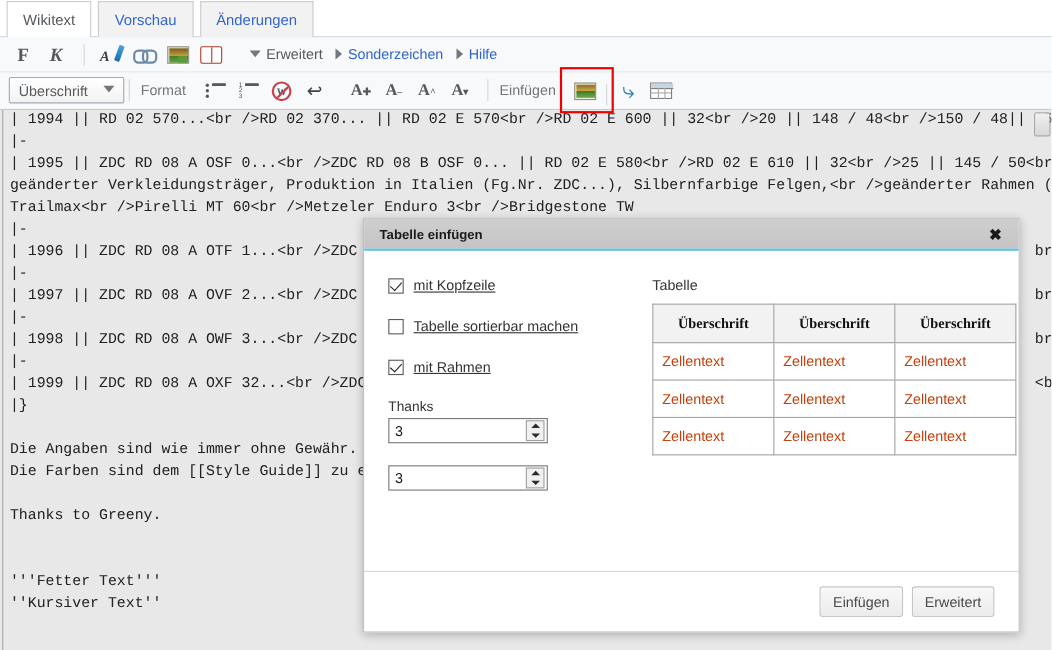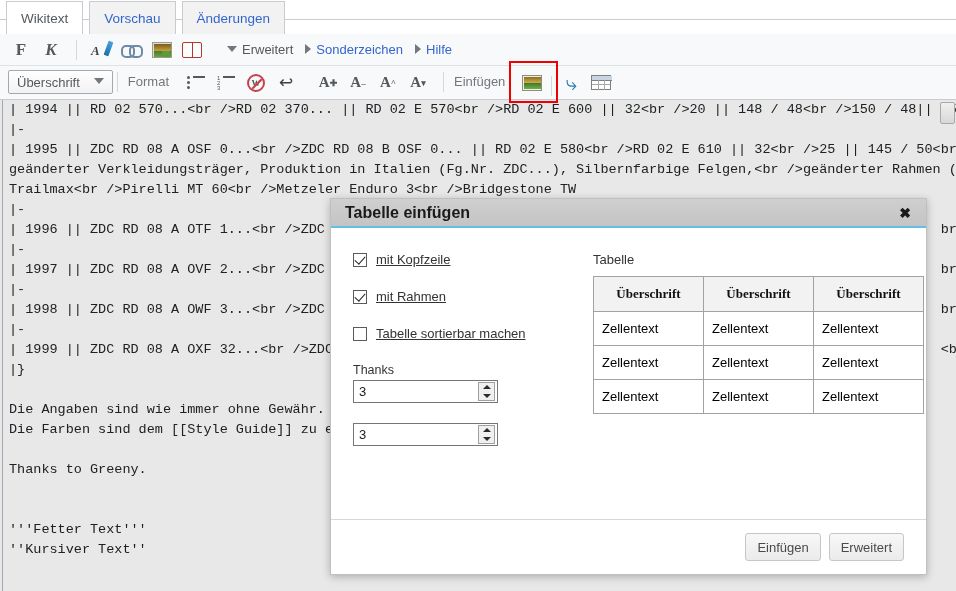--- a/index.html
+++ b/index.html
@@ -11,21 +11,21 @@
     font-family: "Liberation Sans", sans-serif;
   }
   #root {
     position: relative;
     width: 956px; height: 591px;
     background: #ffffff;
   }
 
   
   .tabstrip {
-    position: absolute; left: 0; top: 0; width: 956px; height: 20px;
+    position: absolute; left: 0; top: 0; width: 956px; height: 34px;
     background: #ffffff;
     border-bottom: 1px solid #c8ccd1;
   }
   .tab {
     position: relative;
     display: inline-block;
     height: 33px;
     line-height: 33px;
     padding: 0 14px;
     font-size: 13.5px;
@@ -277,21 +277,21 @@
   }
   .dlg-title {
     height: 29px;
     background: linear-gradient(#cfcfcf, #c4c4c4);
     border-bottom: 2px solid #63c0e0;
     display: flex; align-items: center;
     padding: 0 10px 0 14px;
     position: relative;
   }
   .dlg-title-text {
-    font-size: 16px; font-weight: bold; color: #1a1a1a;
+    font-size: 12px; font-weight: bold; color: #1a1a1a;
     font-family: "Liberation Sans", sans-serif;
     text-align: center;
   }
   .dlg-close {
     position: absolute; right: 12px; top: 5px;
     width: 18px; height: 18px;
     font-size: 14px; font-weight: bold; color: #1a1a1a;
     text-align: center; line-height: 18px;
     cursor: pointer;
   }
@@ -384,21 +384,21 @@
     font-size: 13px;
     font-weight: bold;
     color: #111111;
     padding: 9px 8px;
     text-align: center;
     font-family: "Liberation Serif", serif;
   }
   table.extable td {
     border: 1px solid #a2a2a2;
     font-size: 13px;
-    color: #000000;
+    color: #c2410c;
     padding: 9px 8px;
     text-align: left;
   }
 
   .dlg-footer {
     position: absolute; left: 0; right: 0; bottom: 0;
     height: 55px;
     border-top: 1px solid #d8d8d8;
     display: flex; align-items: center; justify-content: flex-end;
     padding-right: 22px;
@@ -565,27 +565,27 @@
 
     <div class="dlg-body">
       <div class="dlg-left">
 
         <div class="chkrow">
           <span class="chkbox checked"></span>
           <span class="chklabel">mit Kopfzeile</span>
         </div>
 
         <div class="chkrow">
+          <span class="chkbox"></span>
+          <span class="chklabel">Tabelle sortierbar machen</span>
+        </div>
+
+        <div class="chkrow">
           <span class="chkbox checked"></span>
           <span class="chklabel">mit Rahmen</span>
-        </div>
-
-        <div class="chkrow">
-          <span class="chkbox"></span>
-          <span class="chklabel">Tabelle sortierbar machen</span>
         </div>
 
         <div class="fld">
           <div class="fld-label">Thanks</div>
           <div class="spinner">
             <input type="text" value="3" style="">
             <span class="spin-btns">
               <span class="spin-up"></span>
               <span class="spin-dn"></span>
             </span>

